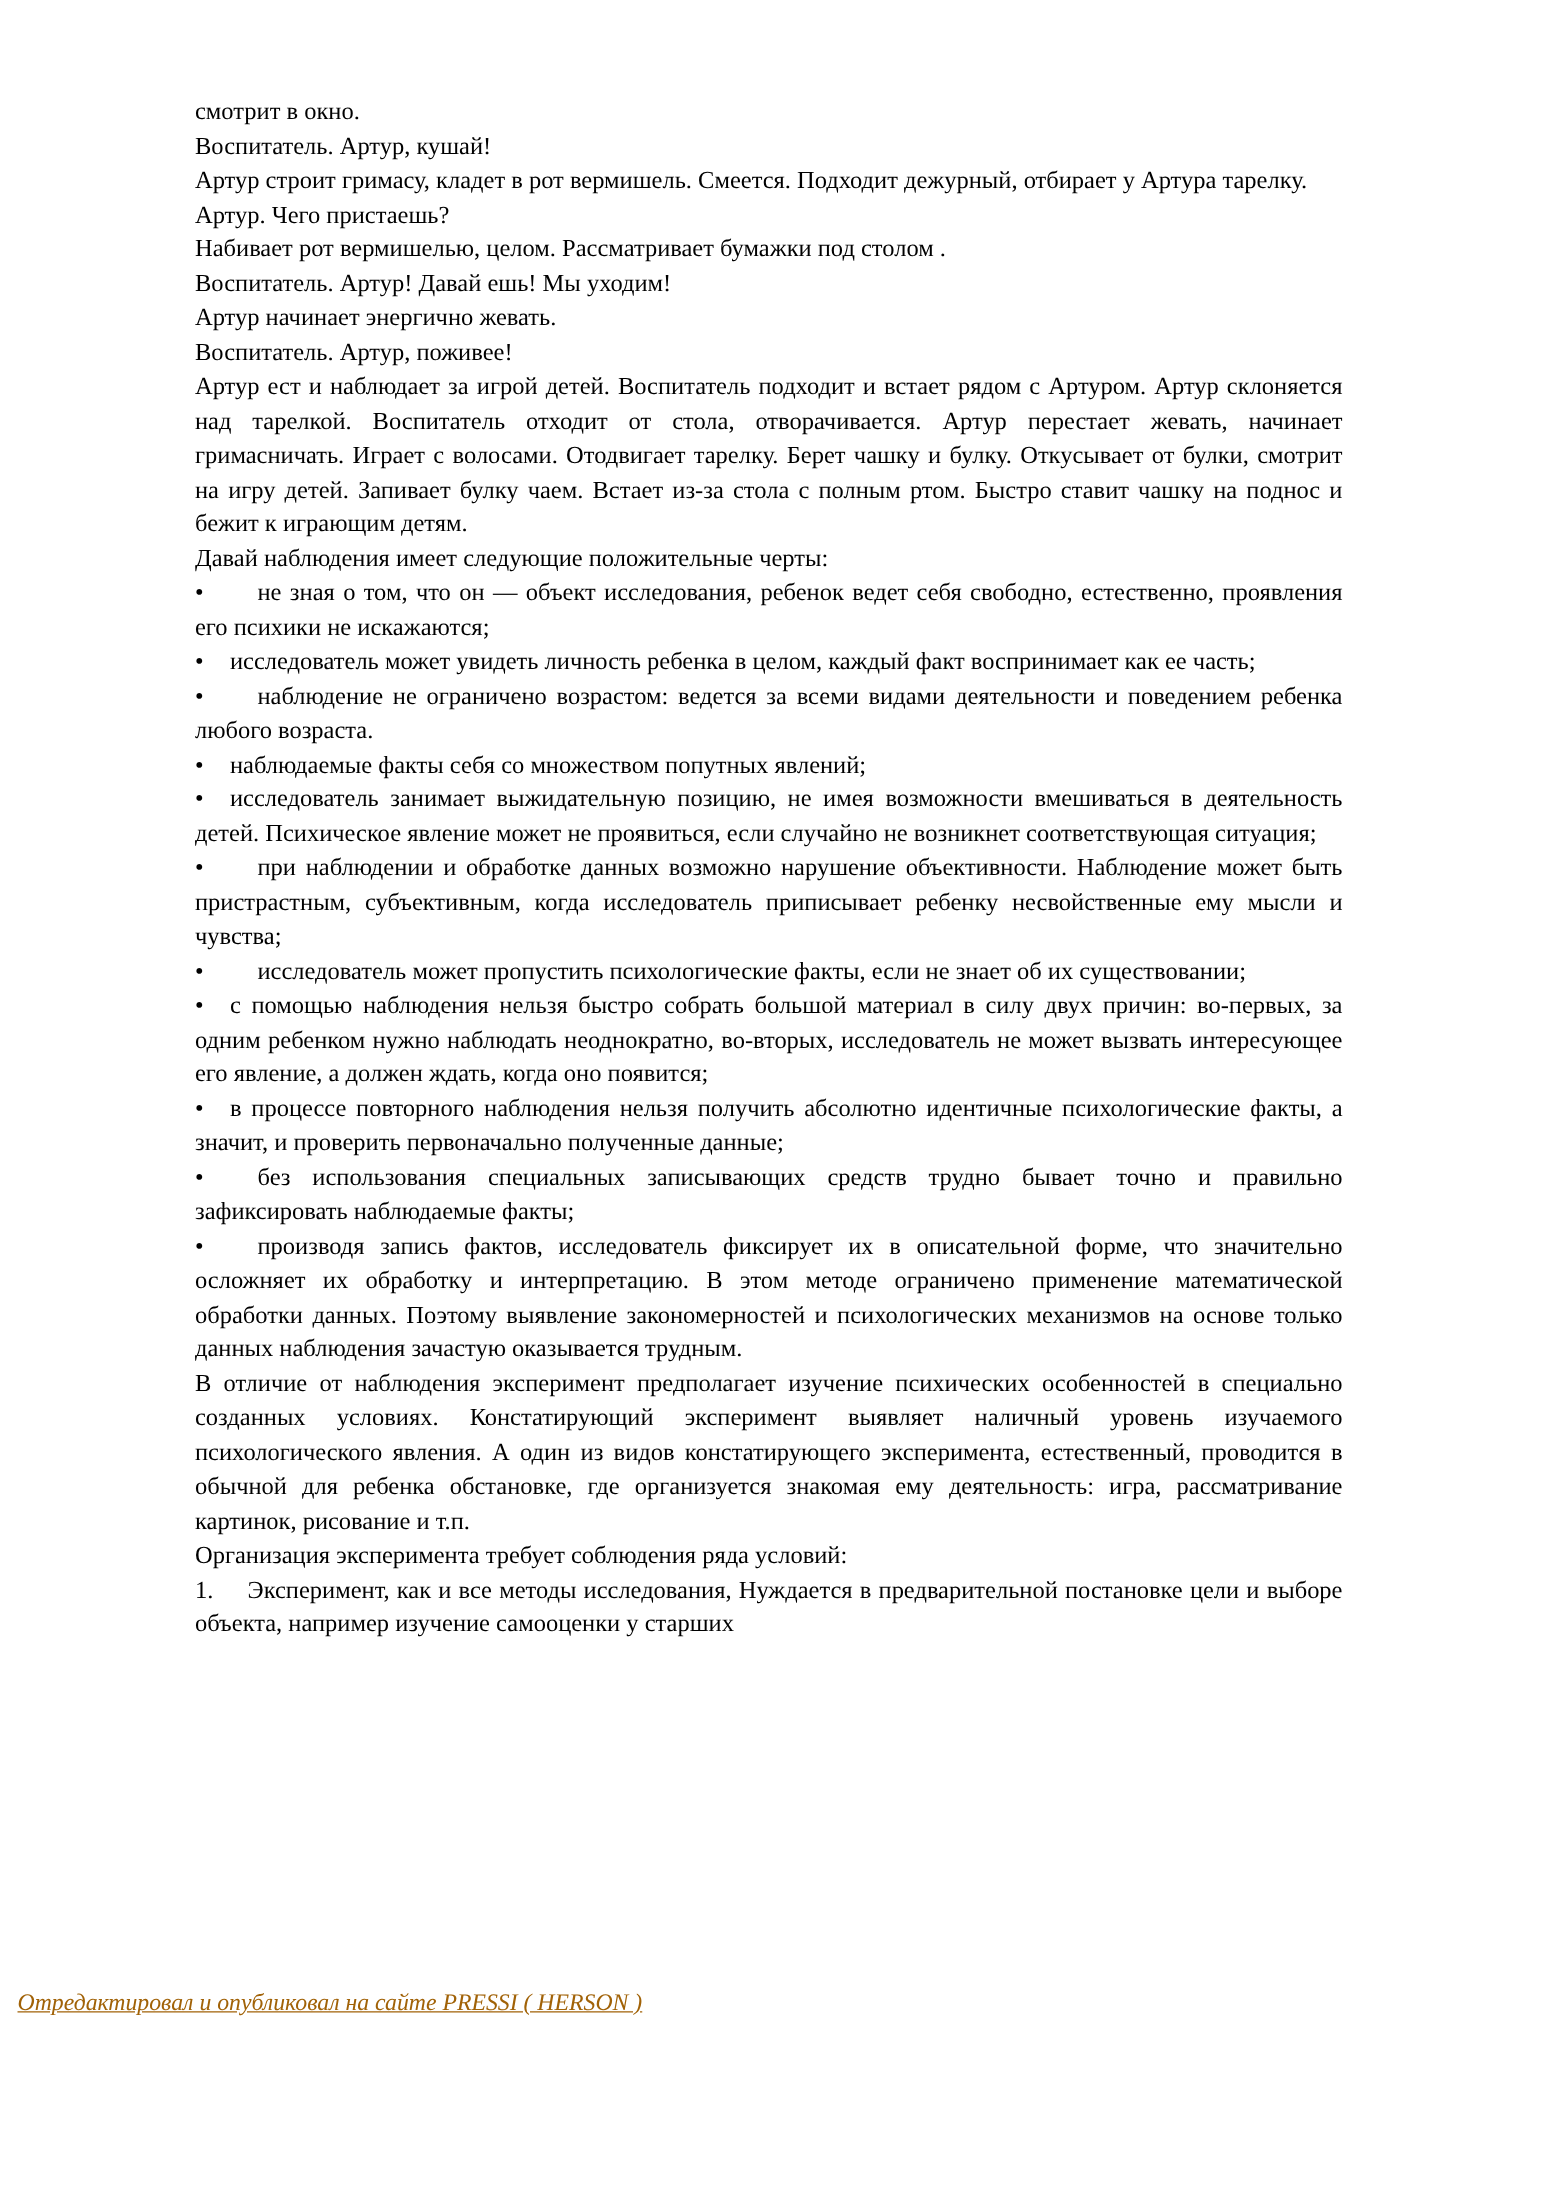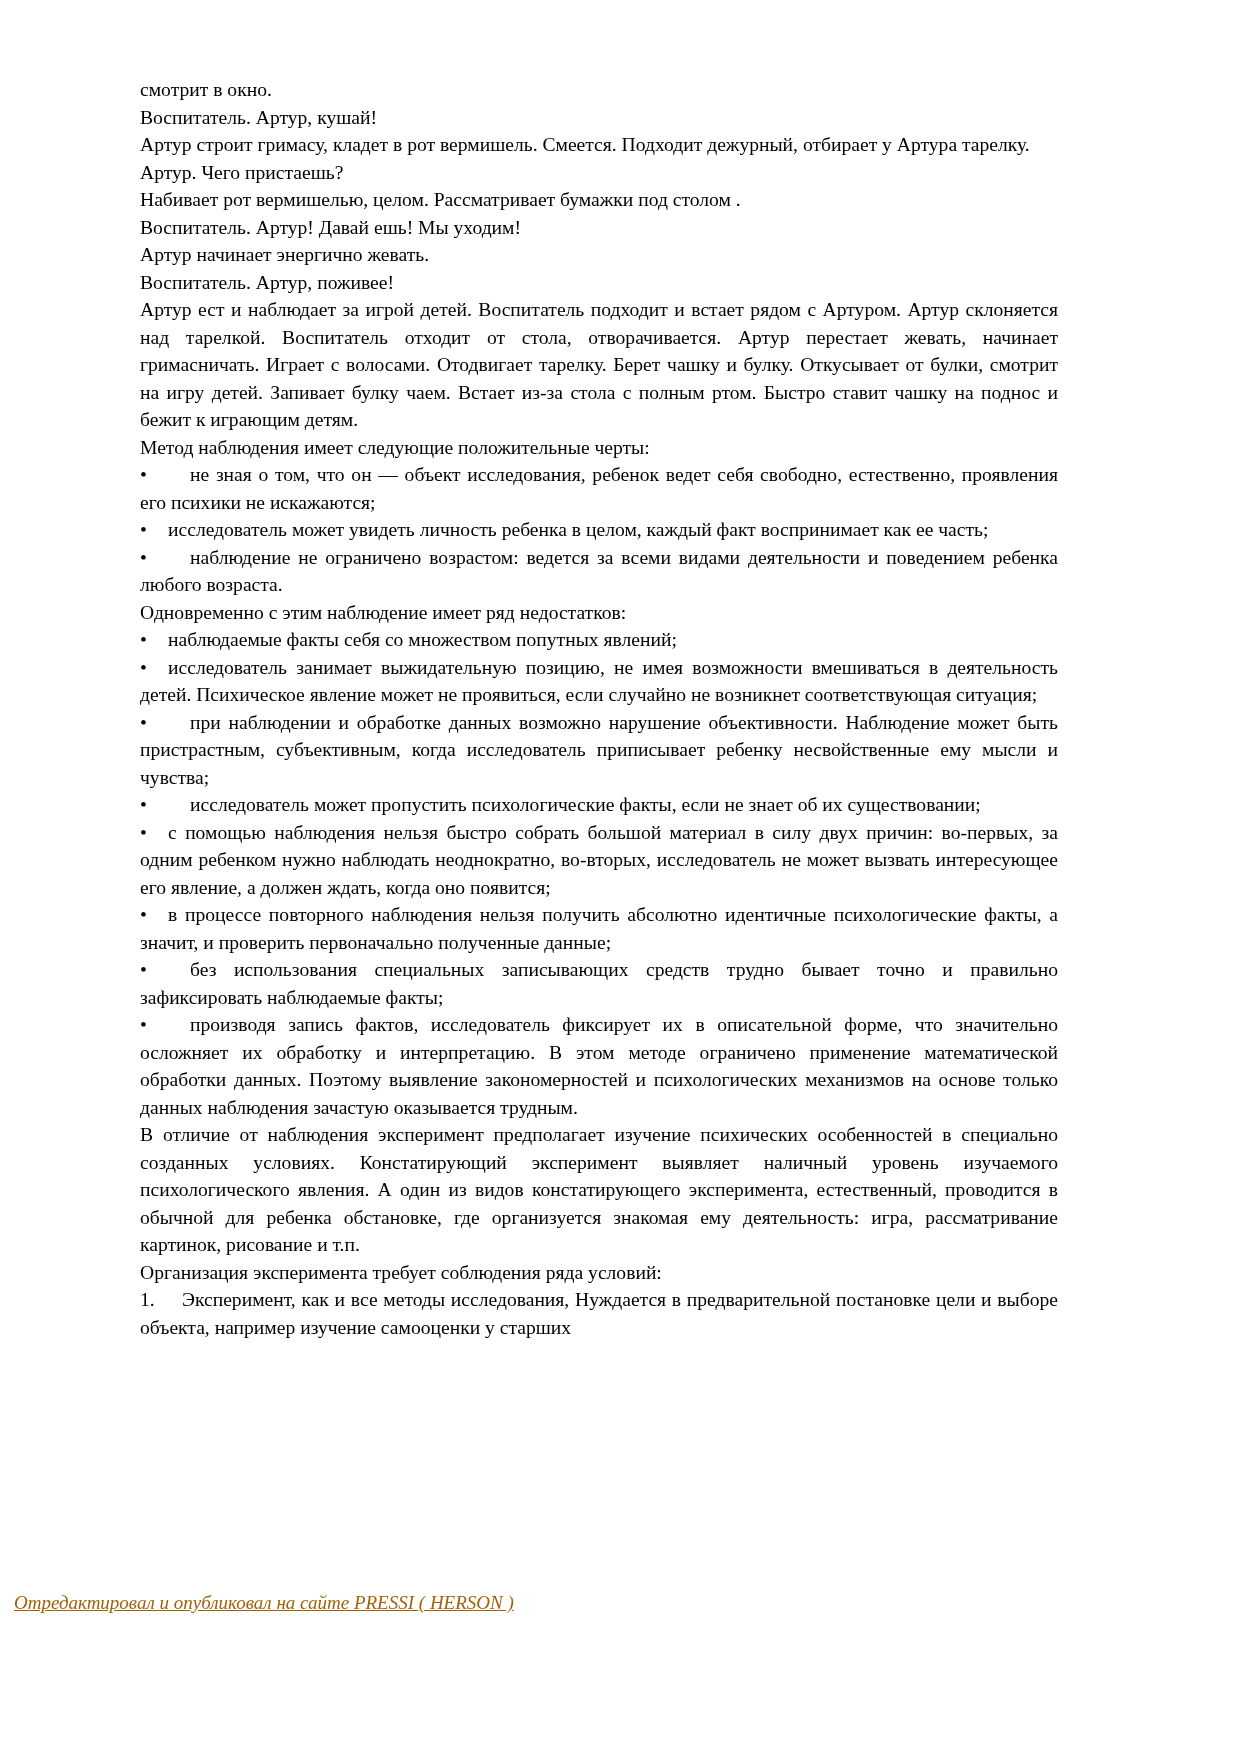--- a/index.html
+++ b/index.html
@@ -8,21 +8,21 @@
     width: 1240px;
     height: 1754px;
     position: relative;
     font-family: "Liberation Serif", serif;
     color: #000000;
     overflow: hidden;
   }
   .doc-body {
     position: absolute;
     top: 76px;
-    left: 140px;
+    left: 156px;
     width: 918px;
   }
   .block {
     font-size: 19.6px;
     line-height: 27.5px;
     text-align: justify;
     margin: 0;
   }
   .block .marker {
     display: inline-block;
@@ -48,25 +48,24 @@
 <div class="doc-body">
     <p class="block p">смотрит в окно.</p>
     <p class="block p">Воспитатель. Артур, кушай!</p>
     <p class="block p">Артур строит гримасу, кладет в рот вермишель. Смеется. Подходит дежурный, отбирает у Артура тарелку.</p>
     <p class="block p">Артур. Чего пристаешь?</p>
     <p class="block p">Набивает рот вермишелью, целом. Рассматривает бумажки под столом .</p>
     <p class="block p">Воспитатель. Артур! Давай ешь! Мы уходим!</p>
     <p class="block p">Артур начинает энергично жевать.</p>
     <p class="block p">Воспитатель. Артур, поживее!</p>
     <p class="block p">Артур ест и наблюдает за игрой детей. Воспитатель подходит и встает рядом с Артуром. Артур склоняется над тарелкой. Воспитатель отходит от стола, отворачивается. Артур перестает жевать, начинает гримасничать. Играет с волосами. Отодвигает тарелку. Берет чашку и булку. Откусывает от булки, смотрит на игру детей. Запивает булку чаем. Встает из-за стола с полным ртом. Быстро ставит чашку на поднос и бежит к играющим детям.</p>
-    <p class="block p">Метод наблюдения имеет следующие положительные черты:</p>
+    <p class="block p">Давай наблюдения имеет следующие положительные черты:</p>
     <p class="block bullet wide"><span class="marker">•</span><span>не зная о том, что он — объект исследования, ребенок ведет себя свободно, естественно, проявления его психики не искажаются;</span></p>
     <p class="block bullet narrow"><span class="marker">•</span><span>исследователь может увидеть личность ребенка в целом, каждый факт воспринимает как ее часть;</span></p>
     <p class="block bullet wide"><span class="marker">•</span><span>наблюдение не ограничено возрастом: ведется за всеми видами деятельности и поведением ребенка любого возраста.</span></p>
-    <p class="block p">Одновременно с этим наблюдение имеет ряд недостатков:</p>
     <p class="block bullet narrow"><span class="marker">•</span><span>наблюдаемые факты себя со множеством попутных явлений;</span></p>
     <p class="block bullet narrow"><span class="marker">•</span><span>исследователь занимает выжидательную позицию, не имея возможности вмешиваться в деятельность детей. Психическое явление может не проявиться, если случайно не возникнет соответствующая ситуация;</span></p>
     <p class="block bullet wide"><span class="marker">•</span><span>при наблюдении и обработке данных возможно нарушение объективности. Наблюдение может быть пристрастным, субъективным, когда исследователь приписывает ребенку несвойственные ему мысли и чувства;</span></p>
     <p class="block bullet wide"><span class="marker">•</span><span>исследователь может пропустить психологические факты, если не знает об их существовании;</span></p>
     <p class="block bullet narrow"><span class="marker">•</span><span>с помощью наблюдения нельзя быстро собрать большой материал в силу двух причин: во-первых, за одним ребенком нужно наблюдать неоднократно, во-вторых, исследователь не может вызвать интересующее его явление, а должен ждать, когда оно появится;</span></p>
     <p class="block bullet narrow"><span class="marker">•</span><span>в процессе повторного наблюдения нельзя получить абсолютно идентичные психологические факты, а значит, и проверить первоначально полученные данные;</span></p>
     <p class="block bullet wide"><span class="marker">•</span><span>без использования специальных записывающих средств трудно бывает точно и правильно зафиксировать наблюдаемые факты;</span></p>
     <p class="block bullet wide"><span class="marker">•</span><span>производя запись фактов, исследователь фиксирует их в описательной форме, что значительно осложняет их обработку и интерпретацию. В этом методе ограничено применение математической обработки данных. Поэтому выявление закономерностей и психологических механизмов на основе только данных наблюдения зачастую оказывается трудным.</span></p>
     <p class="block p">В отличие от наблюдения эксперимент предполагает изучение психических особенностей в специально созданных условиях. Констатирующий эксперимент выявляет наличный уровень изучаемого психологического явления. А один из видов констатирующего эксперимента, естественный, проводится в обычной для ребенка обстановке, где организуется знакомая ему деятельность: игра, рассматривание картинок, рисование и т.п.</p>
     <p class="block p">Организация эксперимента требует соблюдения ряда условий:</p>

